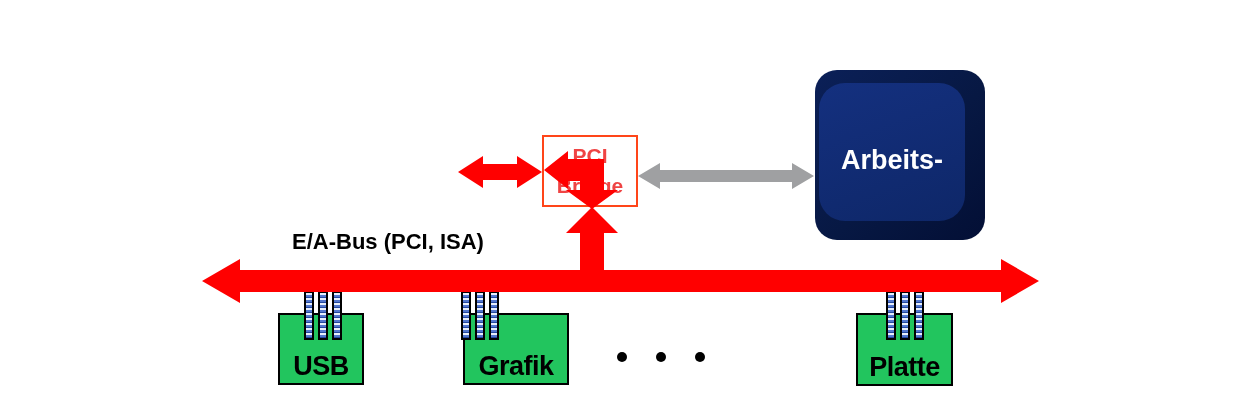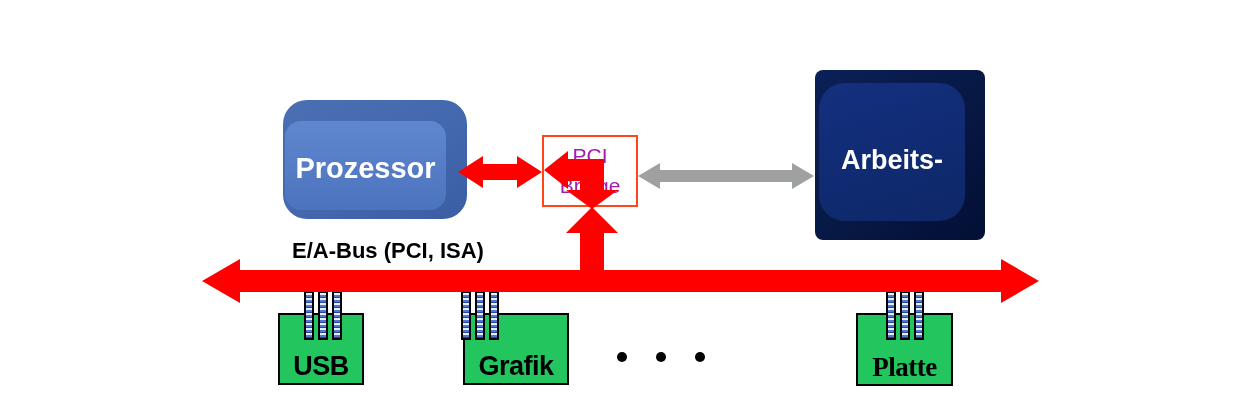--- a/index.html
+++ b/index.html
@@ -22,55 +22,55 @@
     display:flex;align-items:center;justify-content:center;padding-top:6px;
   }
   .proc-face .lbl{color:#ffffff;font-weight:bold;font-size:29px;white-space:nowrap;}
 
   
   .pci-box{
     position:absolute;left:542px;top:135px;width:96px;height:72px;
     background:#ffffff;border:2px solid #ff4519;z-index:3;
     display:flex;flex-direction:column;justify-content:space-evenly;align-items:center;
   }
-  .pci-box .lbl{color:#a21caf;font-weight:normal;font-size:21px;line-height:22px;}
+  .pci-box .lbl{color:#ef4444;font-weight:bold;font-size:21px;line-height:22px;}
 
   
   .mem-outer{
     position:absolute;left:815px;top:70px;width:170px;height:170px;
-    border-radius:8px;background:linear-gradient(135deg,#0b2058 0%,#071843 55%,#030f35 100%);
+    border-radius:22px;background:linear-gradient(135deg,#0b2058 0%,#071843 55%,#030f35 100%);
     z-index:2;
   }
   .mem-face{
     position:absolute;left:4px;top:13px;right:20px;bottom:19px;border-radius:26px;
     background:linear-gradient(160deg,#14307f 0%,#0e2768 100%);
     display:flex;flex-direction:column;align-items:center;justify-content:center;
     padding-top:16px;
   }
   .mem-face .lbl{color:#ffffff;font-weight:bold;font-size:27px;line-height:35px;white-space:nowrap;}
 
   
   .membus-label{
     position:absolute;left:620px;top:119px;width:206px;text-align:center;
     color:#000;font-weight:bold;font-size:22px;z-index:4;white-space:nowrap;
   }
   .iobus-label{
-    position:absolute;left:292px;top:238px;color:#000;font-weight:bold;font-size:22px;
+    position:absolute;left:292px;top:229px;color:#000;font-weight:bold;font-size:22px;
     z-index:4;white-space:nowrap;
   }
 
   
   .device{
     position:absolute;background:#22c55e;border:2px solid #000;z-index:1;
     display:flex;align-items:flex-end;justify-content:center;padding-bottom:1px;
   }
   .device .lbl{color:#000;font-weight:bold;font-size:27px;letter-spacing:-0.5px;white-space:nowrap;}
   .dev-usb{left:278px;top:313px;width:86px;height:72px;}
   .dev-grafik{left:435px;top:313px;width:106px;height:72px;margin-left:28px;}
-  .dev-platte{left:856px;top:313px;width:97px;height:73px;font-family:Liberation Serif, serif;}
+  .dev-platte{left:856px;top:313px;width:97px;height:73px;}
 
   
   .pins{position:absolute;top:291px;display:flex;gap:4px;z-index:2;}
   .pins-usb{left:304px;}
   .pins-grafik{left:461px;}
   .pins-platte{left:886px;}
   .pin{
     width:10px;height:49px;border:2px solid #000;
     background:repeating-linear-gradient(180deg,#e8effc 0px,#e8effc 2px,#5377ce 2px,#5377ce 4px,#24479e 4px,#24479e 5px);
   }
@@ -79,25 +79,20 @@
   .dot{position:absolute;width:10px;height:10px;border-radius:50%;background:#000;z-index:2;}
   .dot-1{left:617px;top:352px;}
   .dot-2{left:656px;top:352px;}
   .dot-3{left:695px;top:352px;}
 </style>
 </head>
 <body>
 
 <div class="stage">
 
-  <div class="proc-outer">
-    <div class="proc-face">
-      <span class="lbl">Prozessor</span>
-    </div>
-  </div>
 
   <div class="pci-box">
     <span class="lbl">PCI</span>
     <span class="lbl">Bridge</span>
   </div>
 
   <div class="mem-outer">
     <div class="mem-face">
       <span class="lbl">Arbeits-</span>
     </div>

